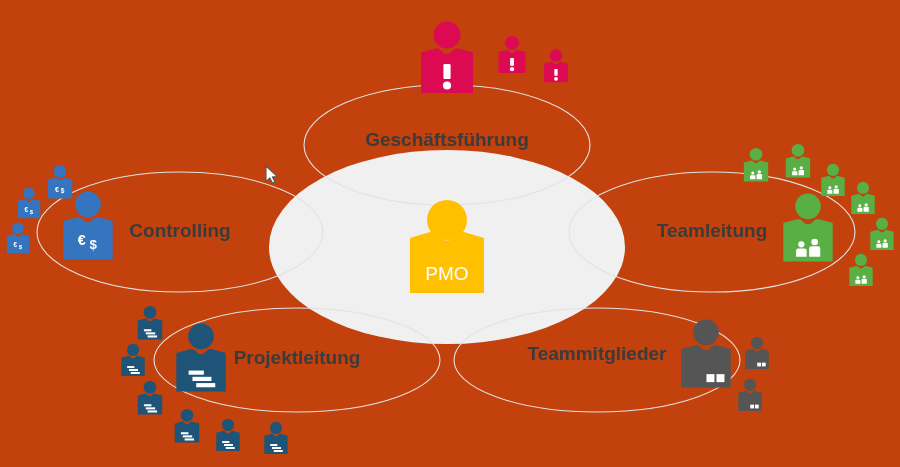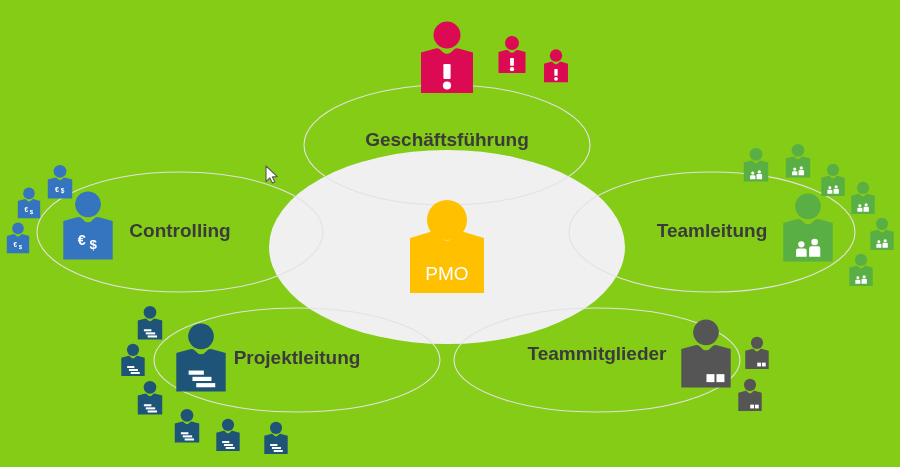--- a/index.html
+++ b/index.html
@@ -7,21 +7,21 @@
     padding: 0;
     background: #ffffff;
   }
   body {
     font-family: "Liberation Sans", sans-serif;
   }
   #stage {
     position: relative;
     width: 900px;
     height: 467px;
-    background: #84cc16;
+    background: #c2410c;
     overflow: hidden;
   }
   #diagram-svg {
     position: absolute;
     left: 0;
     top: 0;
     width: 900px;
     height: 467px;
   }
   .group-label {

